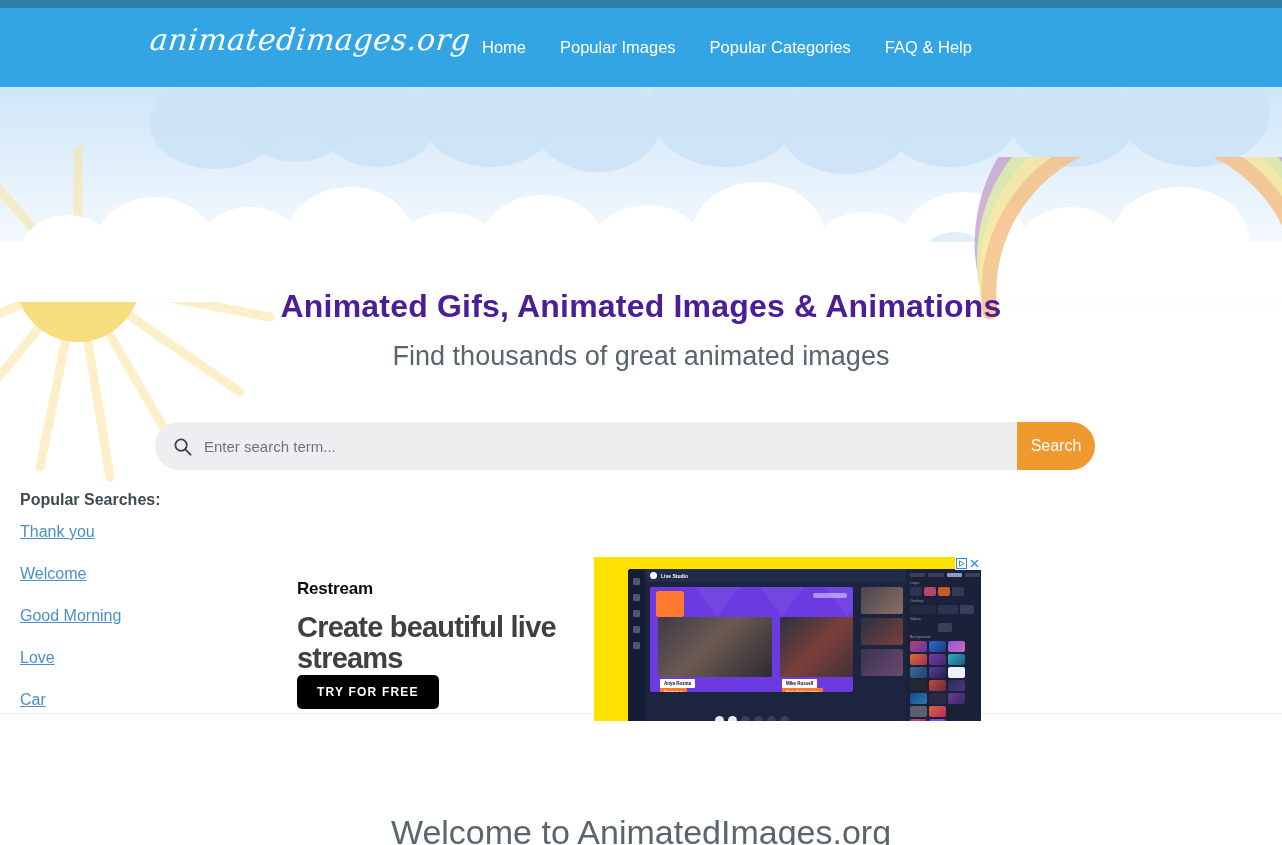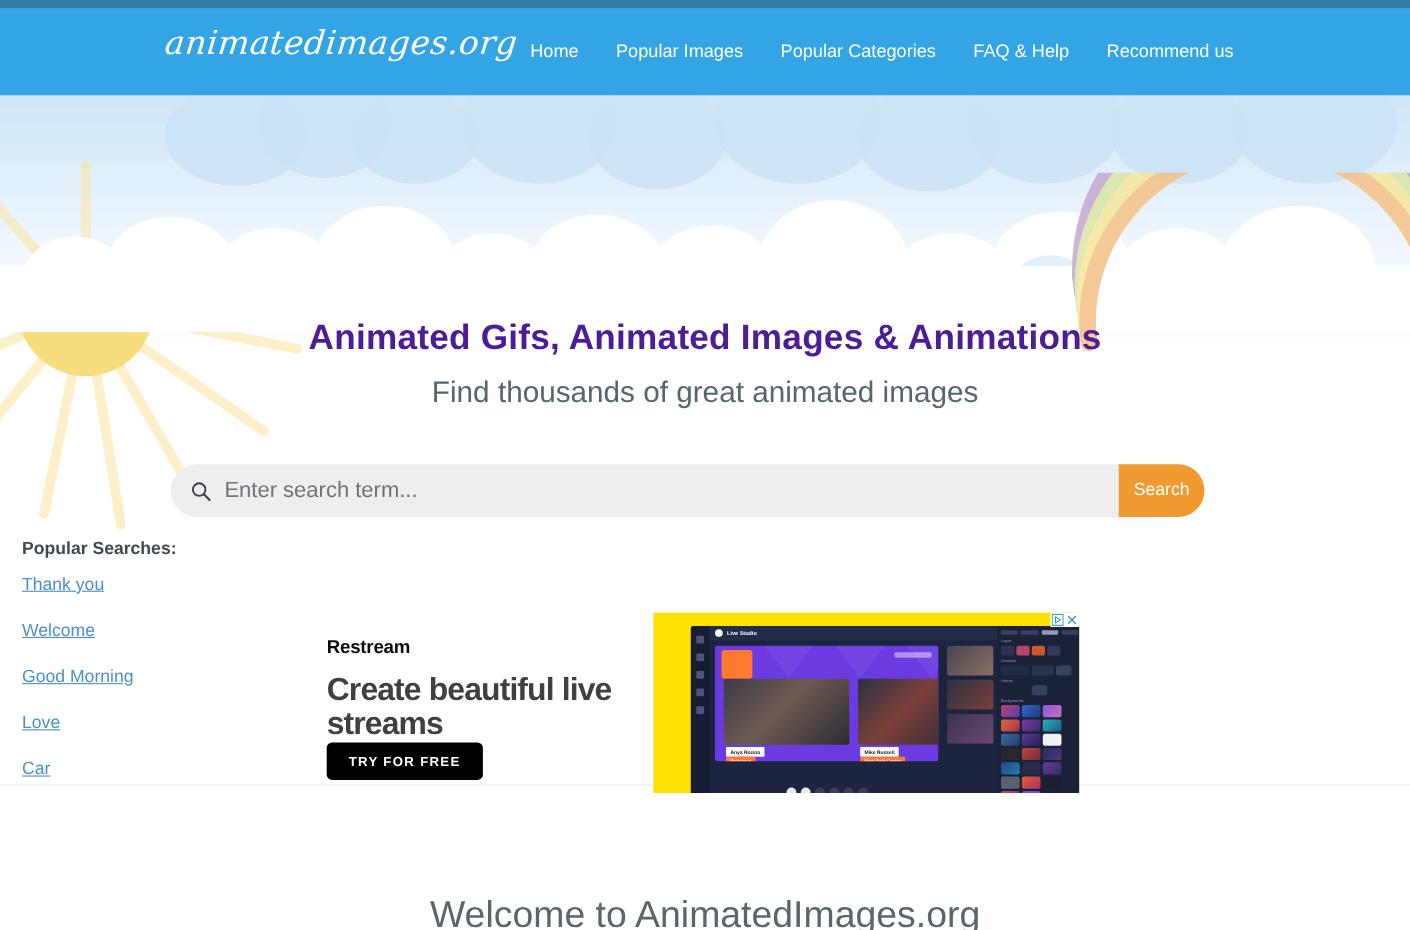--- a/index.html
+++ b/index.html
@@ -148,21 +148,21 @@
     display: flex;
     align-items: center;
     padding-left: 18px;
     height: 48px;
   }
   .search-icon { width: 19px; height: 19px; flex: none; margin-right: 12px; }
   .search-input {
     border: none;
     background: transparent;
     outline: none;
-    font-size: 20px;
+    font-size: 15px;
     color: #55595e;
     font-family: "Liberation Sans", sans-serif;
     width: 100%;
     height: 100%;
   }
   .search-input::placeholder { color: #6f7479; }
   .search-btn {
     width: 78px;
     height: 48px;
     background: #f0992e;
@@ -329,21 +329,20 @@
 
 <div class="top-strip"></div>
 
 <header class="site-header">
   <div class="logo">animatedimages.org</div>
   <nav class="main-nav">
     <a class="nav-link">Home</a>
     <a class="nav-link">Popular Images</a>
     <a class="nav-link">Popular Categories</a>
     <a class="nav-link">FAQ &amp; Help</a>
-    <a class="nav-link">Recommend us</a>
   </nav>
 </header>
 
 <section class="hero">
 
   <div class="sky"></div>
 
   <div class="sun-wrap">
     <svg width="360" height="340" viewBox="0 0 360 340">
       <g opacity="0.55">

